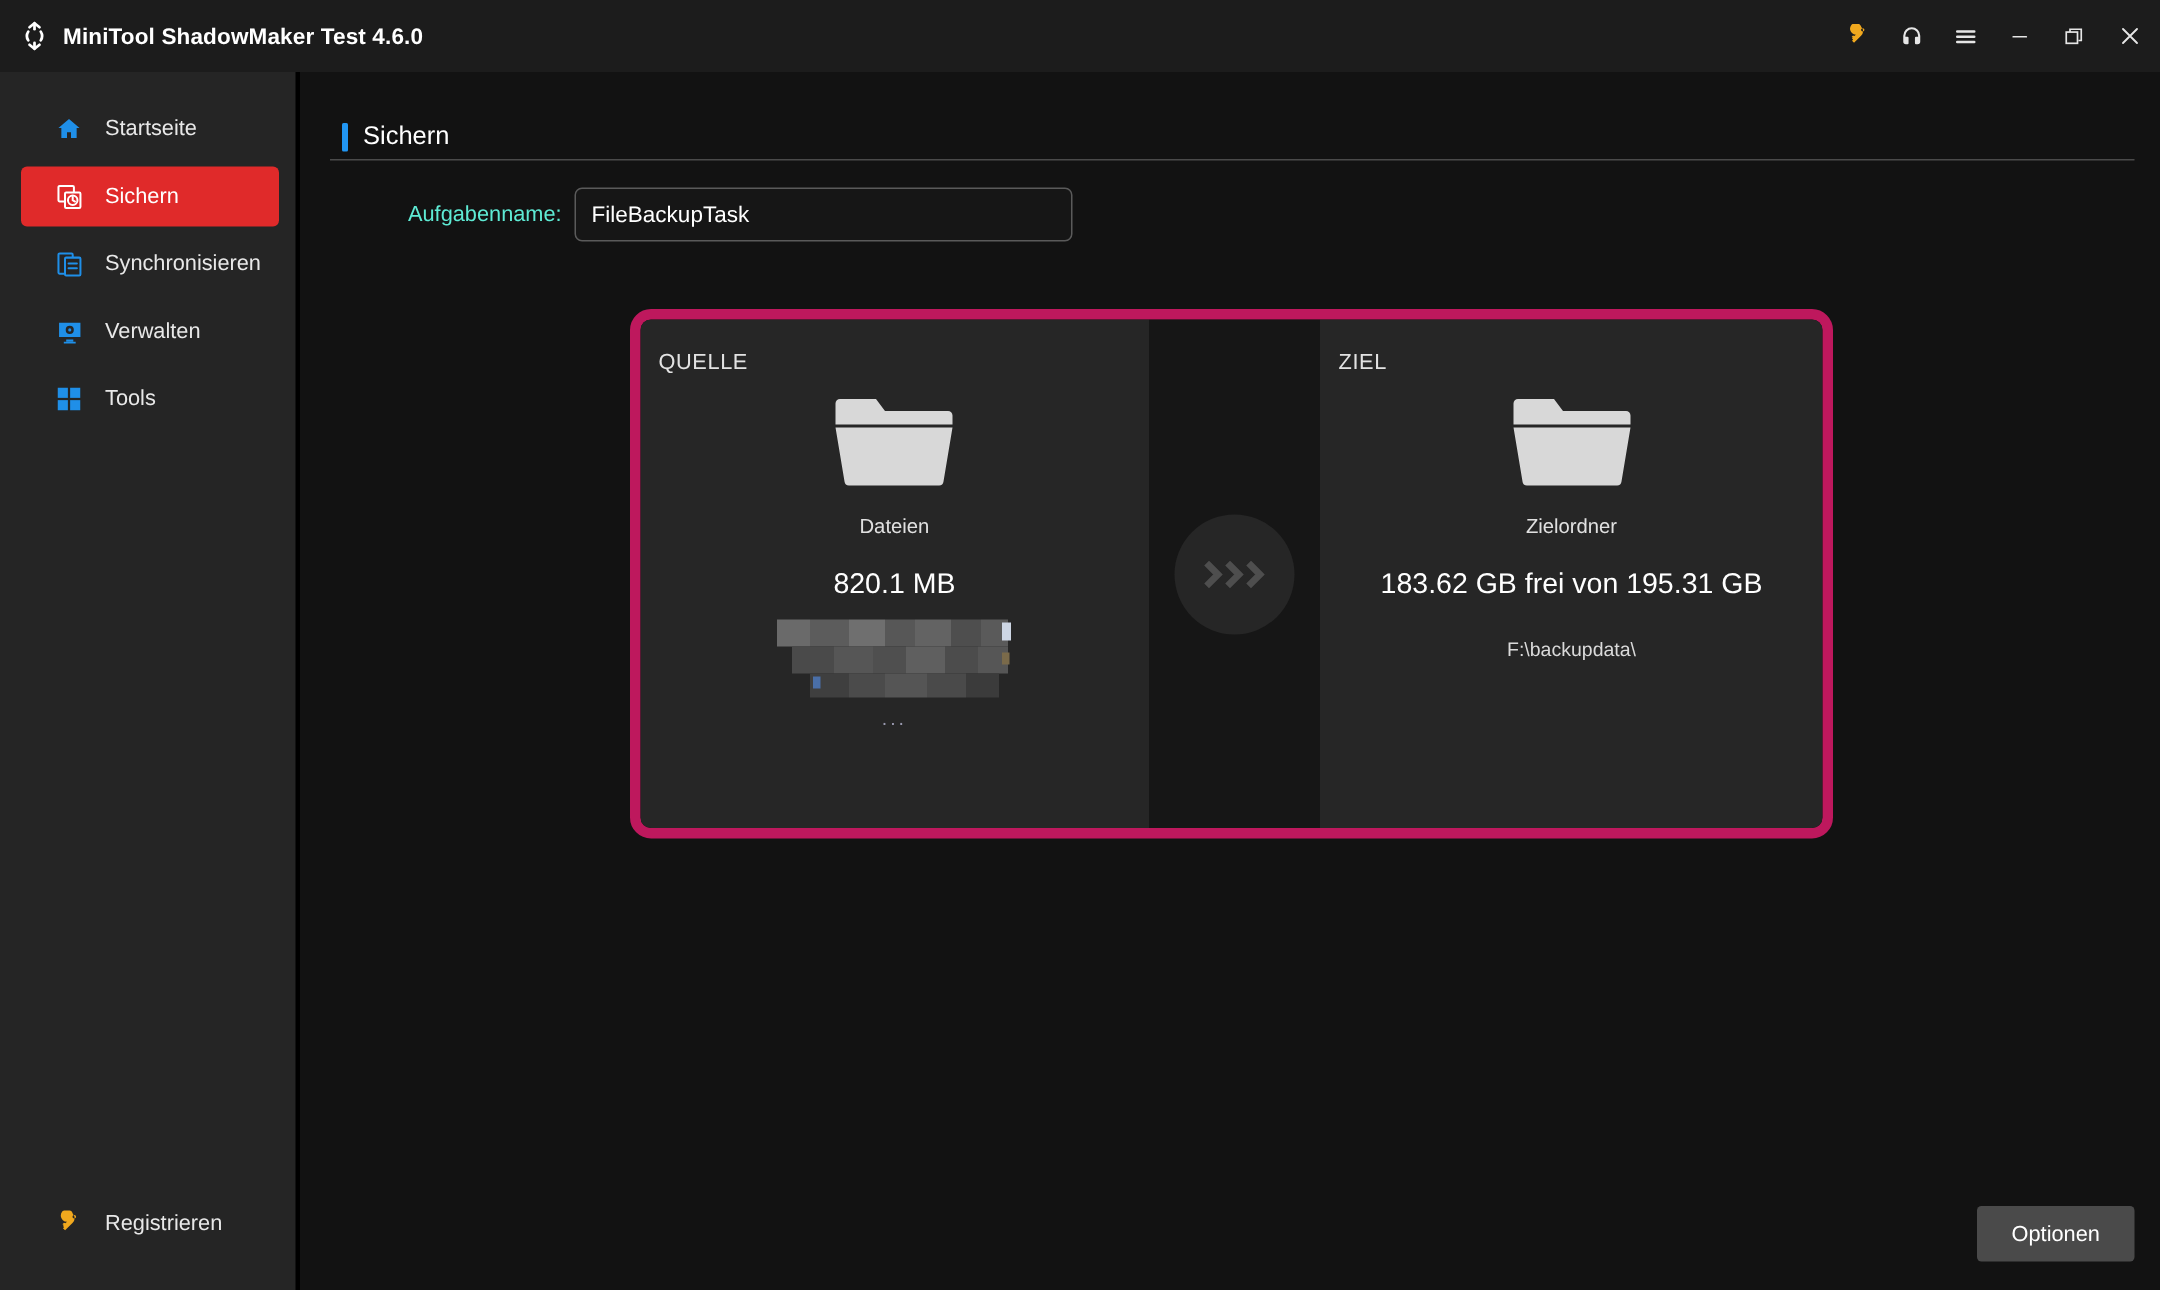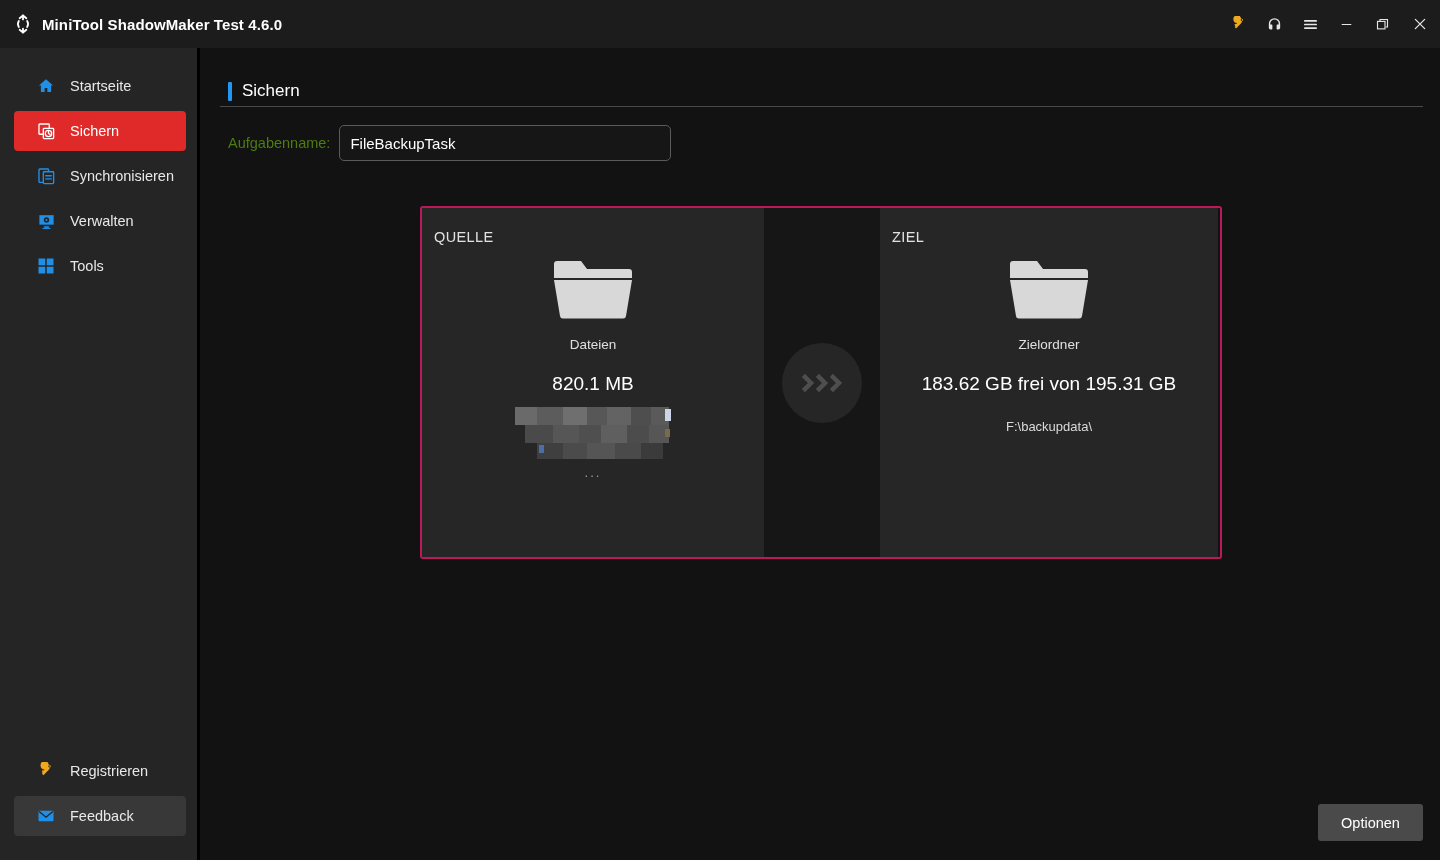--- a/index.html
+++ b/index.html
@@ -91,40 +91,40 @@
   }
   .head-rule {
     position: absolute; top: 58px; left: 17px;
     width: 1203px; height: 1px; background: #4a4a4a;
   }
 
   .task-row {
     position: absolute; top: 77px; left: 25px;
     display: flex; align-items: center;
   }
-  .task-label { font-size: 14.5px; color: #4d7c0f; }
+  .task-label { font-size: 14.5px; color: #5eead4; margin-left: 44px; }
   .task-input {
     margin-left: 9px;
     width: 332px; height: 36px;
     background: #161616;
     border: 1px solid #5a5a5a;
     border-radius: 5px;
     color: #ffffff;
     font-family: "Liberation Sans", sans-serif;
     font-size: 15px; font-weight: normal;
     padding: 0 10px;
     outline: none;
   }
 
   
   .panels {
     position: absolute; top: 158px; left: 217px;
     width: 802px; height: 353px;
-    border: 2px solid #be185d;
-    border-radius: 3px;
+    border: 7px solid #be185d;
+    border-radius: 14px;
     display: flex;
     overflow: hidden;
   }
   .panel {
     background: #262626;
     position: relative;
   }
   .panel.source { width: 342px; }
   .panel.middle {
     width: 116px;
@@ -323,29 +323,20 @@
   <div class="nav-bottom">
     <div class="nav-item">
       <span class="nav-icon key">
         <svg width="18" height="18" viewBox="0 0 24 24" fill="currentColor">
           <path d="M15.5 3a5.5 5.5 0 1 0-5.28 7L8.8 11.4l-1.3-.5-1.3 1.3 1.2.7-.9.9 1.2.8-1.1 1.1 1.9 1.9 6.6-6.6A5.5 5.5 0 0 0 15.5 3zm1.2 4.1a1.6 1.6 0 1 1 0-3.2 1.6 1.6 0 0 1 0 3.2z"></path>
         </svg>
       </span>
       <span class="nav-label">Registrieren</span>
     </div>
 
-    <div class="nav-item soft">
-      <span class="nav-icon mail">
-        <svg width="18" height="18" viewBox="0 0 24 24" fill="currentColor">
-          <rect x="2" y="5" width="20" height="14" rx="1"></rect>
-          <path d="M2.8 6 12 13.6 21.2 6" fill="none" stroke="#252525" stroke-width="1.8"></path>
-        </svg>
-      </span>
-      <span class="nav-label">Feedback</span>
-    </div>
   </div>
 </div>
 
 <div class="main">
 
   <div class="page-head">
     <span class="head-bar"></span>
     <span class="head-title">Sichern</span>
   </div>
   <div class="head-rule"></div>

